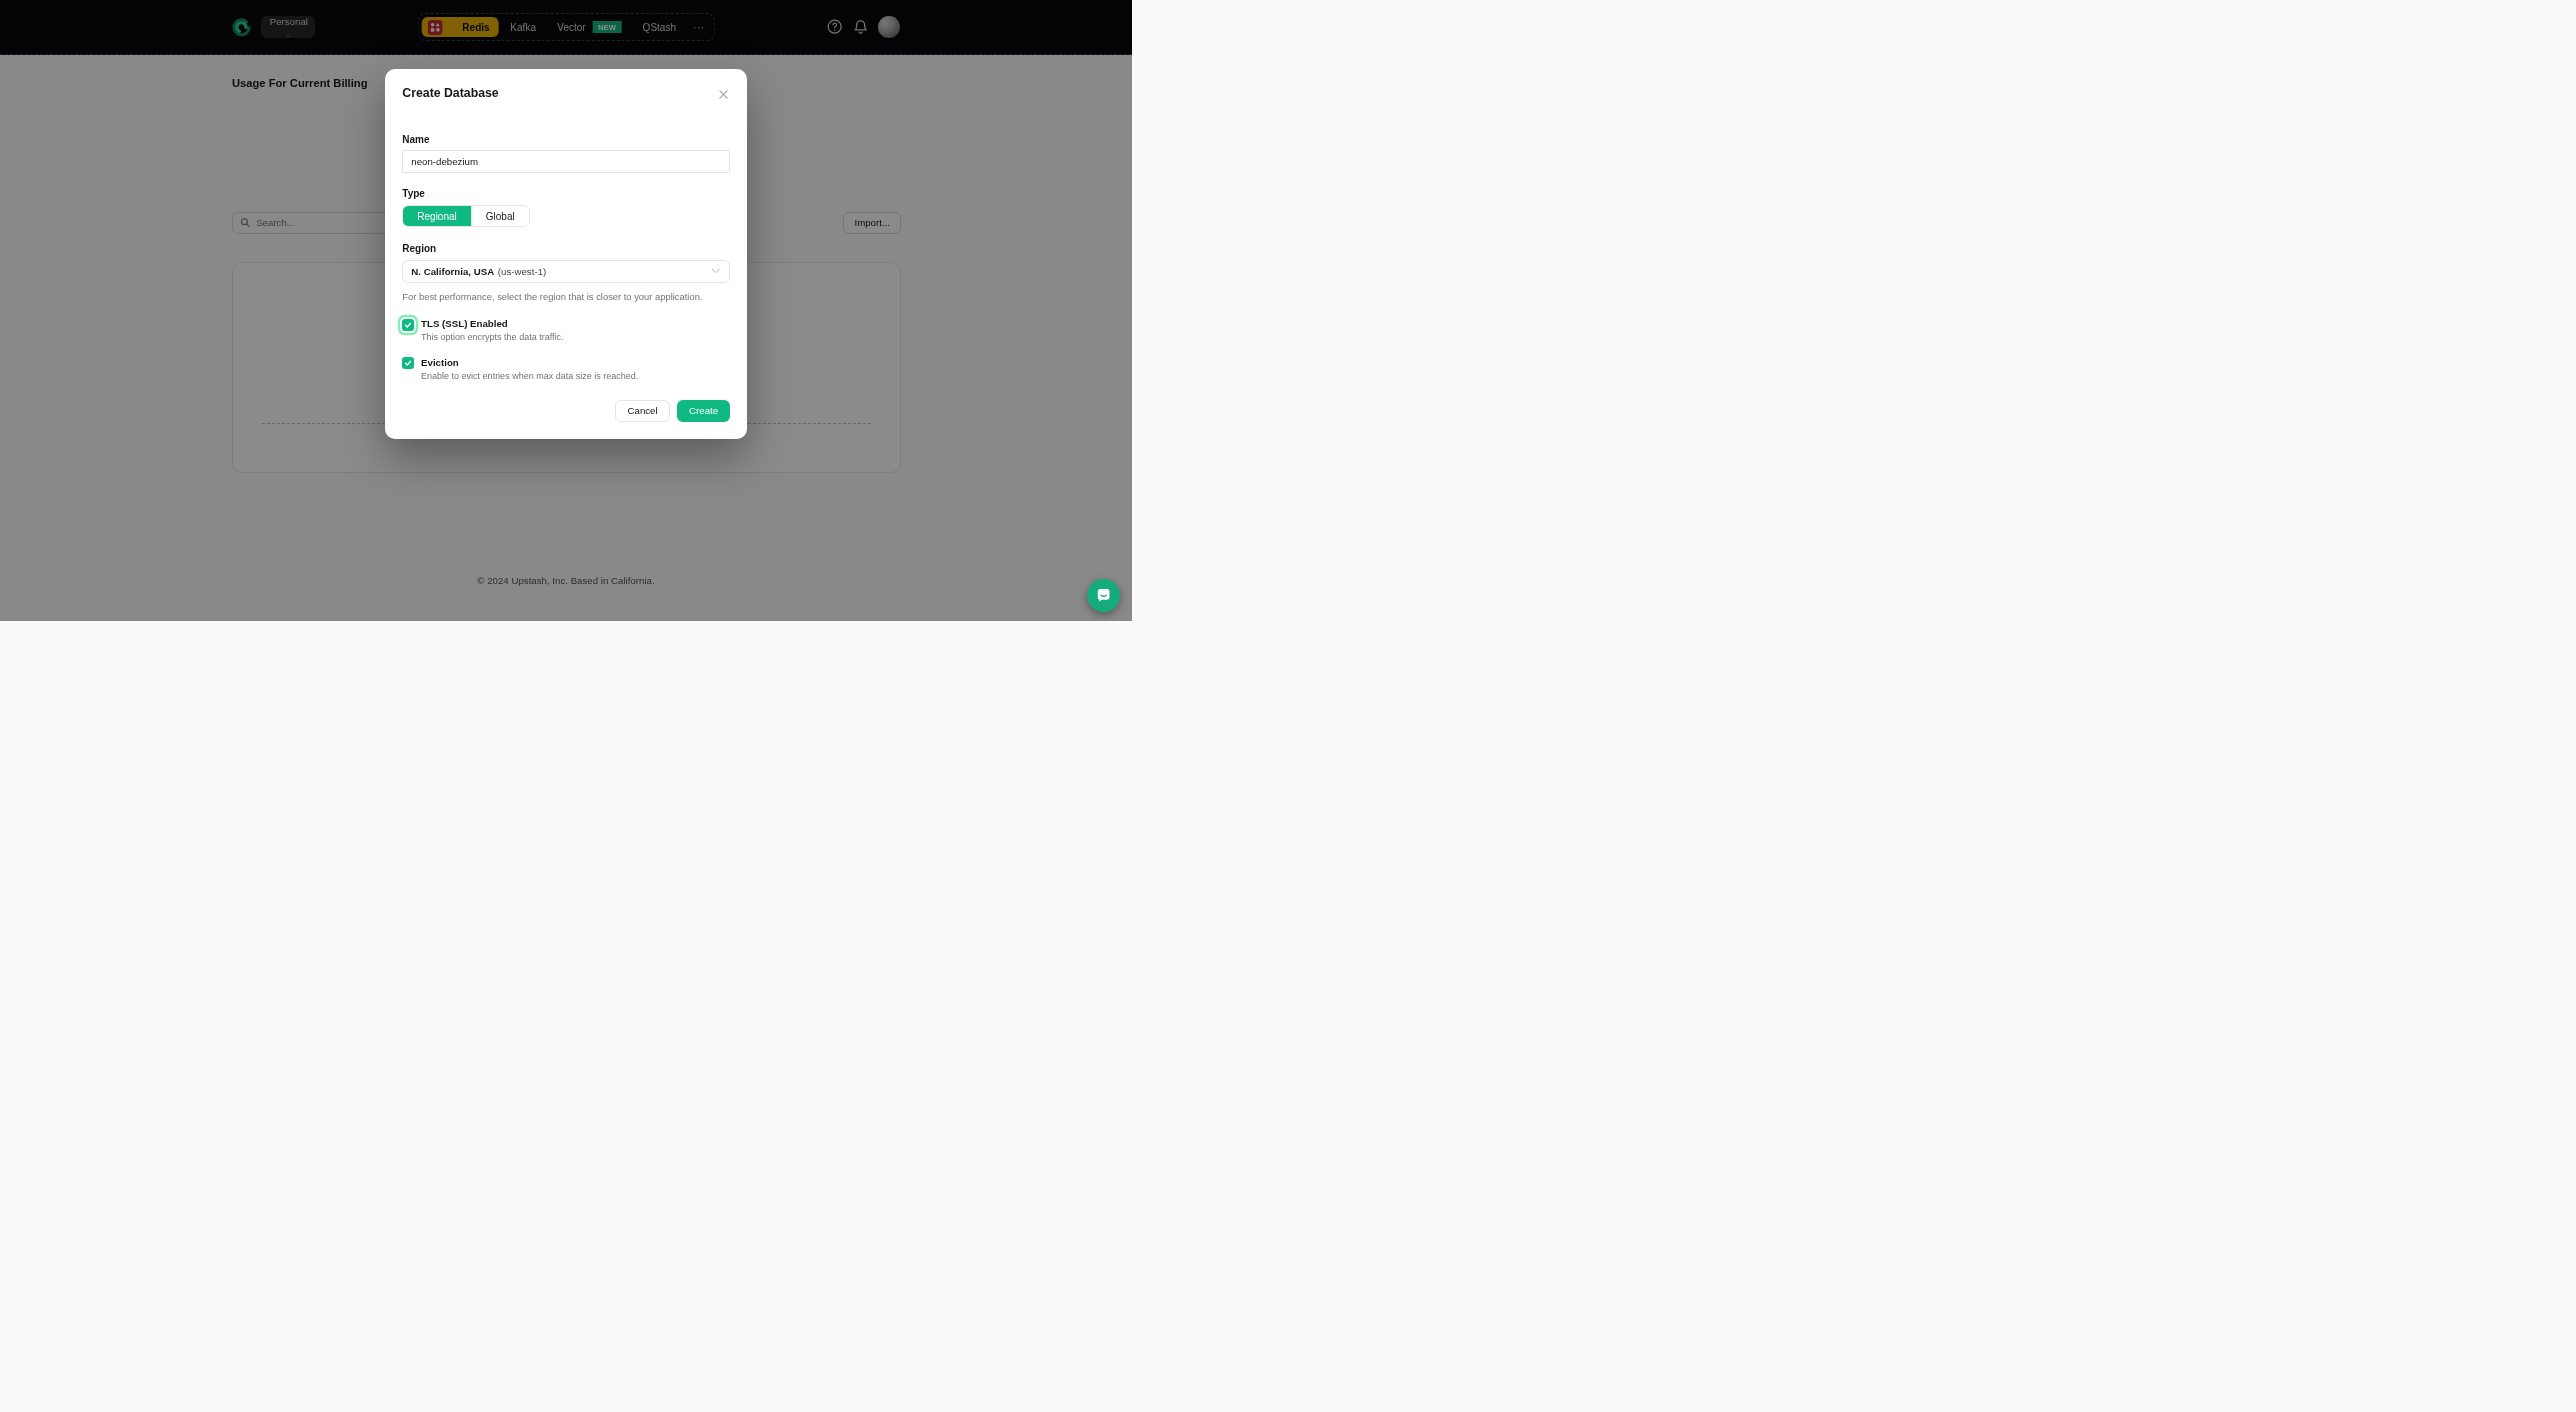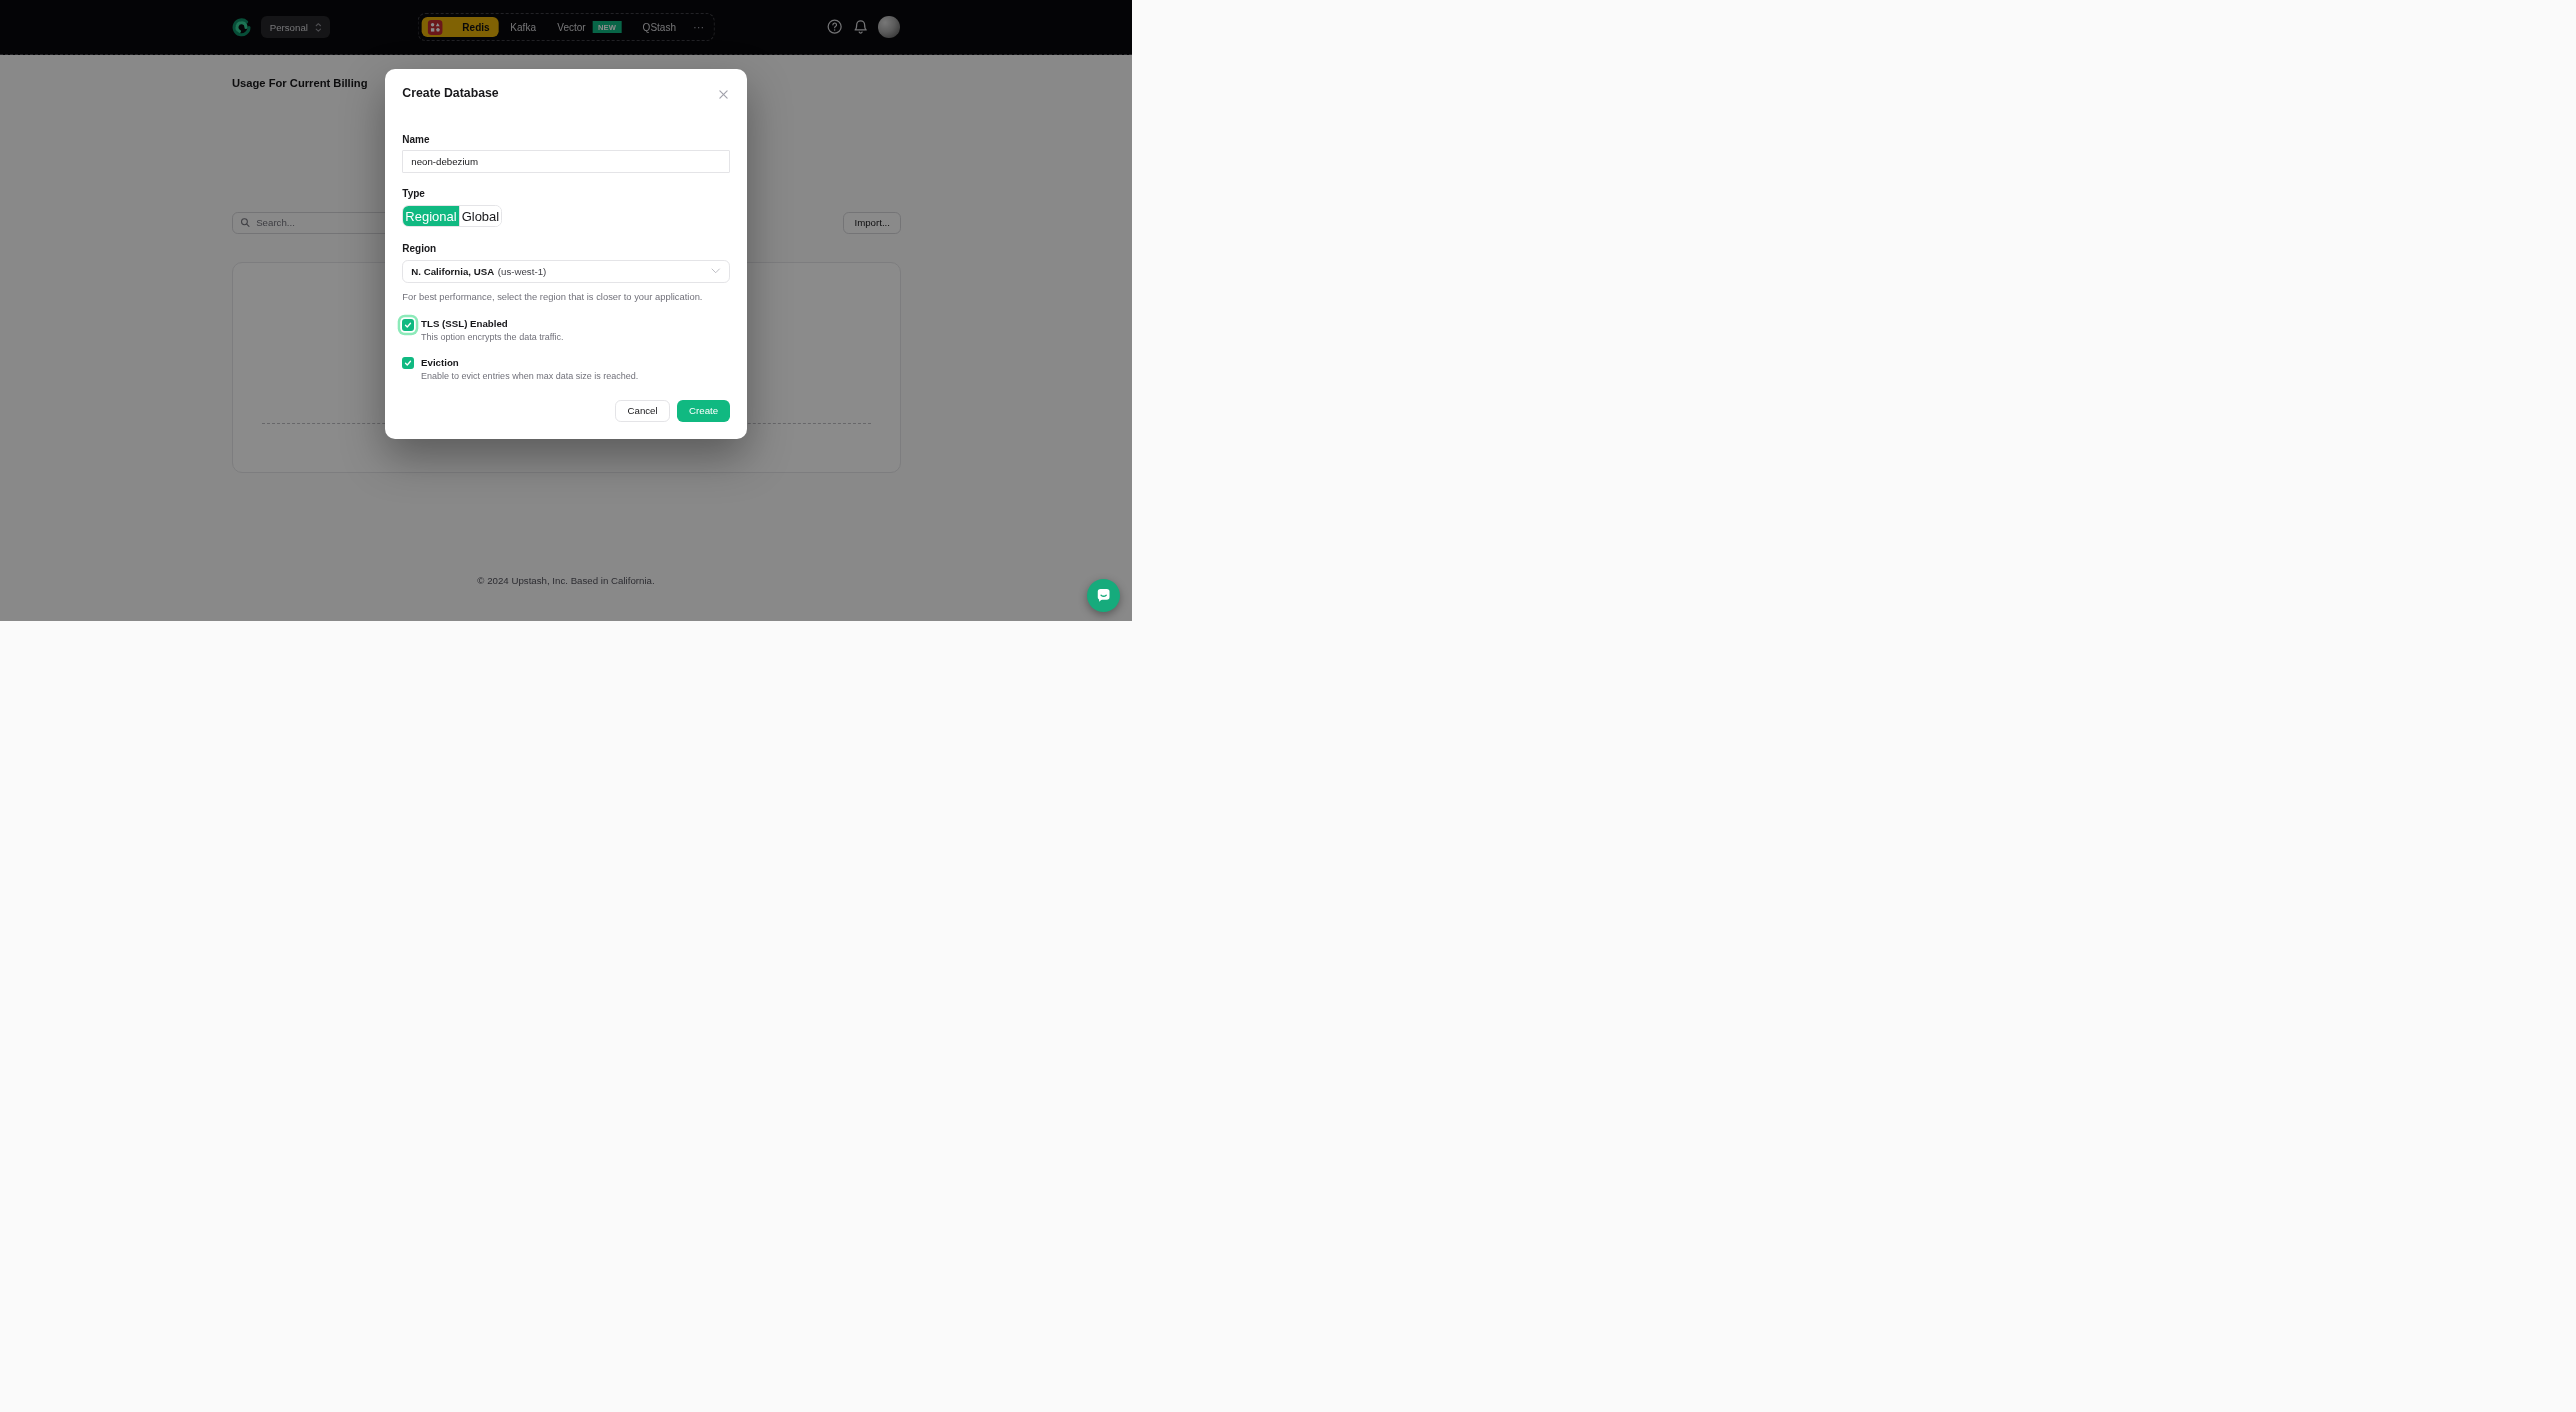--- a/index.html
+++ b/index.html
@@ -7,21 +7,21 @@
   body { font-family:"Liberation Sans","DejaVu Sans",sans-serif; background:#fafafa; position:relative; }
 
   .page { position:absolute; inset:0; background:#fafafa; }
 
   
   .navbar { position:absolute; top:0; left:0; right:0; height:55px; background:#09090b;
             border-bottom:0.7px dashed #44444a; display:flex; align-items:center; padding:0 232px; }
   .nav-left { display:flex; align-items:center; gap:10px; }
   .logo { width:19px; height:19px; display:block; }
   .ws-pill { display:flex; align-items:center; gap:5.8px; background:#27272a; border-radius:5.8px;
-             height:21.7px; padding:0 7.2px 0 8.7px; color:#d4d4d8; font-size:9.7px; cursor:pointer; }
+             height:21.7px; padding:0 7.2px 0 8.7px; color:#d4d4d8; font-size:9.7px; cursor:pointer;flex-direction:column; }
   .nav-center { position:absolute; left:50%; transform:translateX(-50%);
                 display:flex; align-items:center; gap:1.4px; border:0.7px dashed #3f3f46;
                 border-radius:8px; padding:2.9px; }
   .nav-tab { display:flex; align-items:center; gap:5.8px; padding:3.6px 10px; border-radius:5.8px;
              color:#d4d4d8; font-size:10px; cursor:pointer; white-space:nowrap; }
   .nav-tab.active { background:#eab308; color:#111113; font-weight:700; padding:2.9px 9.4px 2.9px 5.8px;gap:20px; }
   .redis-ic { width:15px; height:15px; display:block; }
   .badge-new { background:#10b981; color:#fff; font-size:7.6px; font-weight:700;
                padding:1.8px 5px; border-radius:0; margin-left:1.4px; letter-spacing:0.2px; }
   .nav-more { color:#a1a1aa; font-size:10.8px; padding:3.6px 5.8px; letter-spacing:0.7px; cursor:pointer; }
@@ -69,21 +69,21 @@
   .close-x { width:13px; height:13px; cursor:pointer; margin-top:1.4px; }
 
   .field-label { font-size:10px; font-weight:700; color:#18181b; }
   .mt-name { margin-top:33px; }
   .text-input { margin-top:5.8px; width:100%; height:23px; border:0.7px solid #e4e4e7; border-radius:1px;
                 padding:0 8px; font-size:9.7px; color:#18181b; font-family:inherit; outline:none; background:#fff; }
 
   .mt-type { margin-top:15px; }
   .segmented { margin-top:5.8px; display:inline-flex; border:0.7px solid #e4e4e7; border-radius:6.5px;
                overflow:hidden; height:21.7px; background:#fff; }
-  .seg-opt { display:flex; align-items:center; padding:0 2px; font-size:13px; color:#18181b;
+  .seg-opt { display:flex; align-items:center; padding:0 14px; font-size:10px; color:#18181b;
              background:#fff; cursor:pointer; }
   .seg-opt.selected { background:#10b981; color:#fff; }
   .seg-opt + .seg-opt { border-left:0.7px solid #e4e4e7; }
 
   .mt-region { margin-top:16px; }
   .select-box { margin-top:5.8px; height:23px; border:0.7px solid #e4e4e7; border-radius:5.8px;
                 display:flex; align-items:center; padding:0 8px; cursor:pointer; background:#fff; }
   .region-name { font-size:9.7px; font-weight:700; color:#18181b; }
   .region-code { font-size:9.7px; color:#3f3f46; margin-left:3.6px; }
   .select-chevron { margin-left:auto; }

